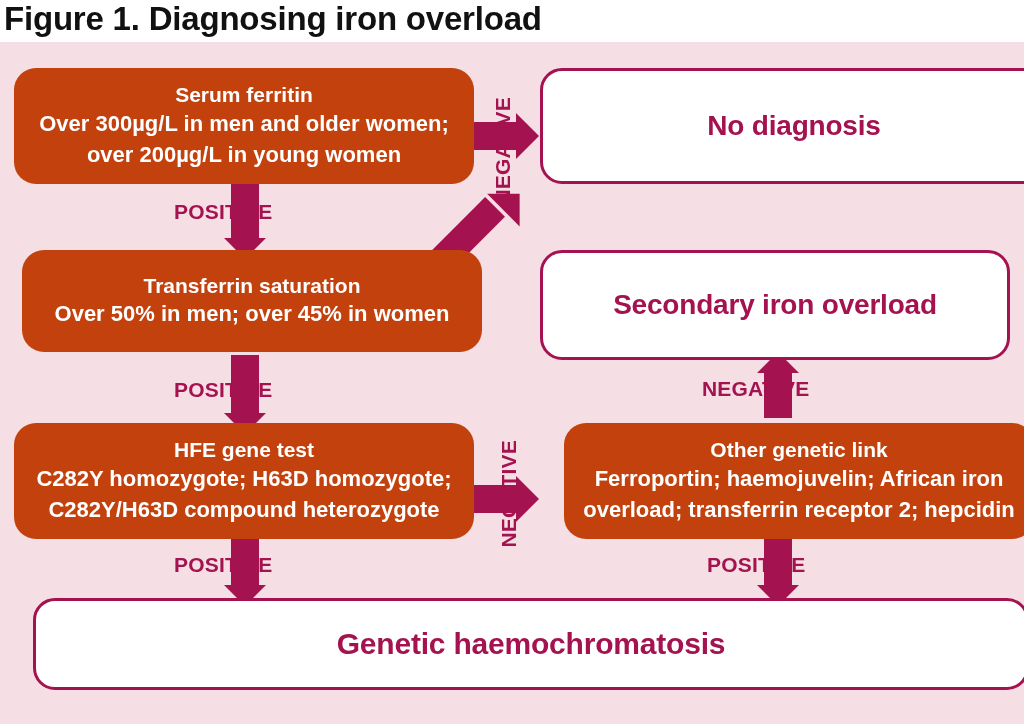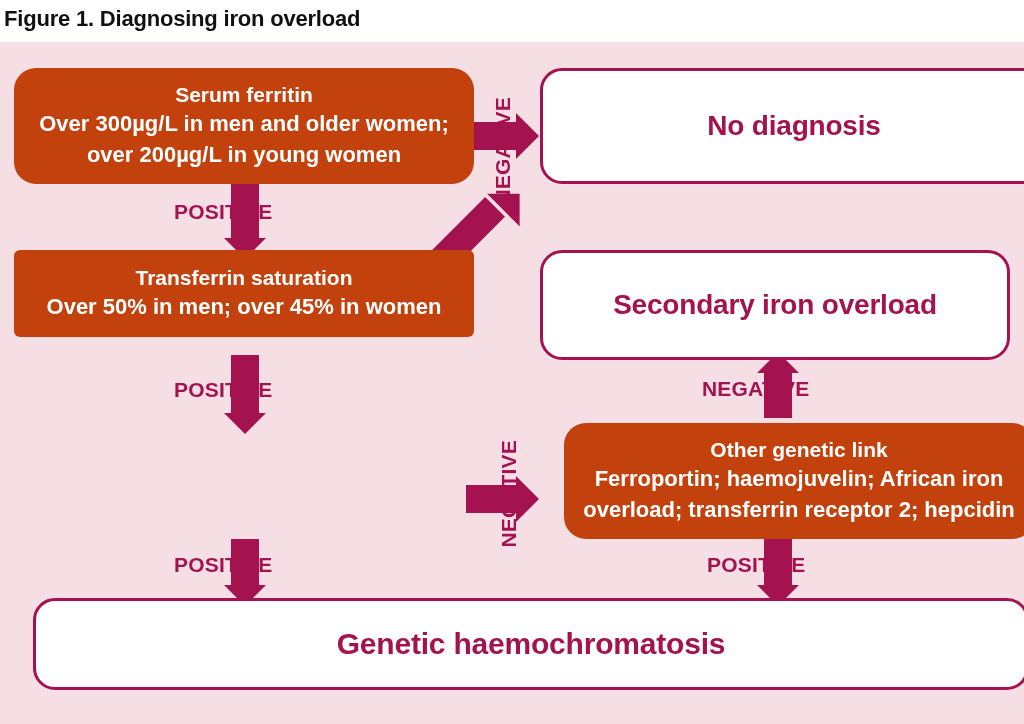--- a/index.html
+++ b/index.html
@@ -22,21 +22,21 @@
   }
 
   
   .fig-title {
     position: absolute;
     left: 4px;
     top: 2px;
     width: 1010px;
     height: 38px;
     line-height: 34px;
-    font-size: 22px;
+    font-size: 33px;
     font-weight: bold;
     color: #111111;
     letter-spacing: -0.2px;
     white-space: nowrap;
   }
 
   
   .canvas {
     position: absolute;
     left: 0;
@@ -186,29 +186,34 @@
     <div class="node filled" style="left:14px; top:26px; width:460px; height:116px;">
       <div class="title-line">Serum ferritin</div>
       <div class="sub-line">Over 300µg/L in men and older women;</div>
       <div class="sub-line">over 200µg/L in young women</div>
     </div>
 
     <div class="node outline" style="left:540px; top:26px; width:508px; height:116px;">
       <div class="title-line">No diagnosis</div>
     </div>
 
-    <div class="node filled" style="left:14px; top:208px; width:460px; height:87px;border-radius:6px;">
+    <div class="node filled" style="left:22px; top:208px; width:460px; height:102px;">
       <div class="title-line">Transferrin saturation</div>
       <div class="sub-line">Over 50% in men; over 45% in women</div>
     </div>
 
     <div class="node outline" style="left:540px; top:208px; width:470px; height:110px;">
       <div class="title-line">Secondary iron overload</div>
     </div>
 
+    <div class="node filled" style="left:14px; top:381px; width:460px; height:116px;">
+      <div class="title-line">HFE gene test</div>
+      <div class="sub-line">C282Y homozygote; H63D homozygote;</div>
+      <div class="sub-line">C282Y/H63D compound heterozygote</div>
+    </div>
 
     <div class="node filled" style="left:564px; top:381px; width:470px; height:116px;">
       <div class="title-line">Other genetic link</div>
       <div class="sub-line">Ferroportin; haemojuvelin; African iron</div>
       <div class="sub-line">overload; transferrin receptor 2; hepcidin</div>
     </div>
 
     <div class="node outline terminal" style="left:14px; top:556px; width:996px; height:92px;margin-left:19px;">
       <div class="title-line">Genetic haemochromatosis</div>
     </div>

